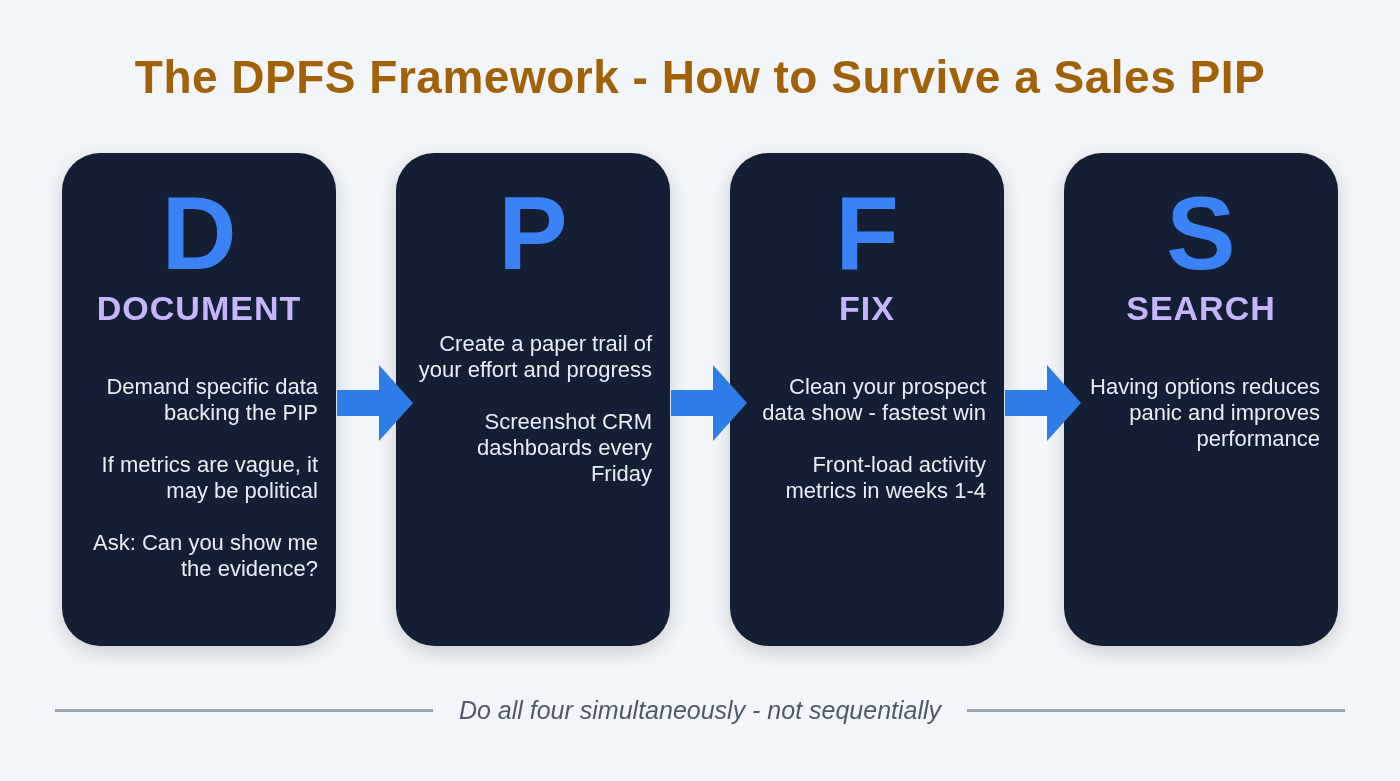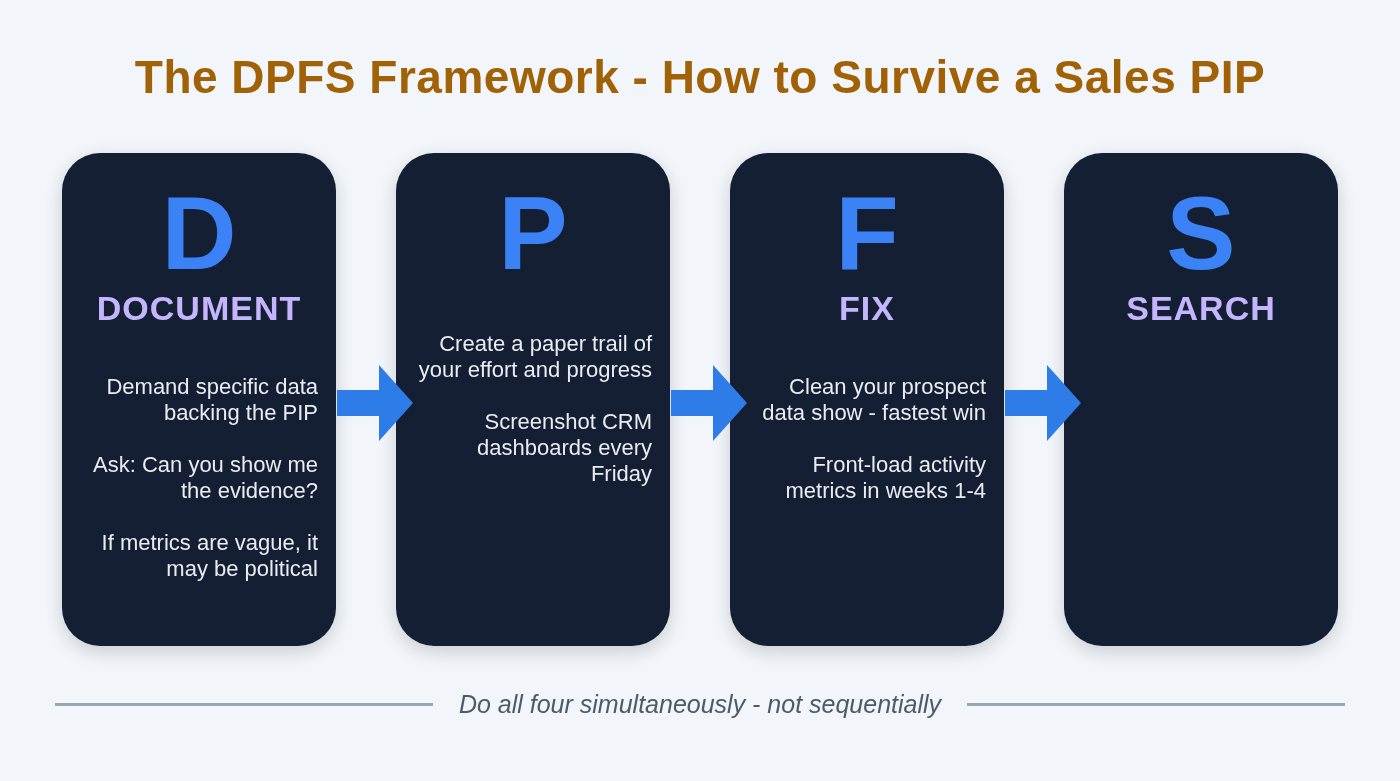--- a/index.html
+++ b/index.html
@@ -87,43 +87,43 @@
     width: 1290px;
     display: flex;
     align-items: center;
   }
   .footer-line {
     flex: 1 1 0;
     height: 0;
     border-top: 3px solid #9aa6b2;
   }
   .footer-note {
-    margin: 10px 26px;
+    margin: 16px 26px;
     font-size: 25px;
     font-style: italic;
     color: #4e5a68;
     white-space: nowrap;
   }
 </style>
 </head>
 <body>
 
 <div class="canvas">
 
   <h1 class="page-title">The DPFS Framework - How to Survive a Sales PIP</h1>
 
   <div class="cards-row">
 
     <div class="card">
       <span class="card-letter">D</span>
       <span class="card-title">DOCUMENT</span>
       <div class="card-points">
         <p>Demand specific data backing the PIP</p>
+        <p>If metrics are vague, it may be political</p>
         <p>Ask: Can you show me the evidence?</p>
-        <p>If metrics are vague, it may be political</p>
       </div>
     </div>
 
     <div class="card">
       <span class="card-letter">P</span>
       <div class="card-points">
         <p>Create a paper trail of your effort and progress</p>
         <p>Screenshot CRM dashboards every Friday</p>
       </div>
     </div>
@@ -134,20 +134,21 @@
       <div class="card-points">
         <p>Clean your prospect data show - fastest win</p>
         <p>Front-load activity metrics in weeks 1-4</p>
       </div>
     </div>
 
     <div class="card">
       <span class="card-letter">S</span>
       <span class="card-title">SEARCH</span>
       <div class="card-points">
+        <p>Having options reduces panic and improves performance</p>
       </div>
     </div>
 
   </div>
 
   <svg class="arrow arrow-1" viewBox="0 0 76 76" aria-hidden="true">
     <polygon points="0,25 42,25 42,0 76,38 42,76 42,51 0,51" fill="#2e7ce8"></polygon>
   </svg>
   <svg class="arrow arrow-2" viewBox="0 0 76 76" aria-hidden="true">
     <polygon points="0,25 42,25 42,0 76,38 42,76 42,51 0,51" fill="#2e7ce8"></polygon>

